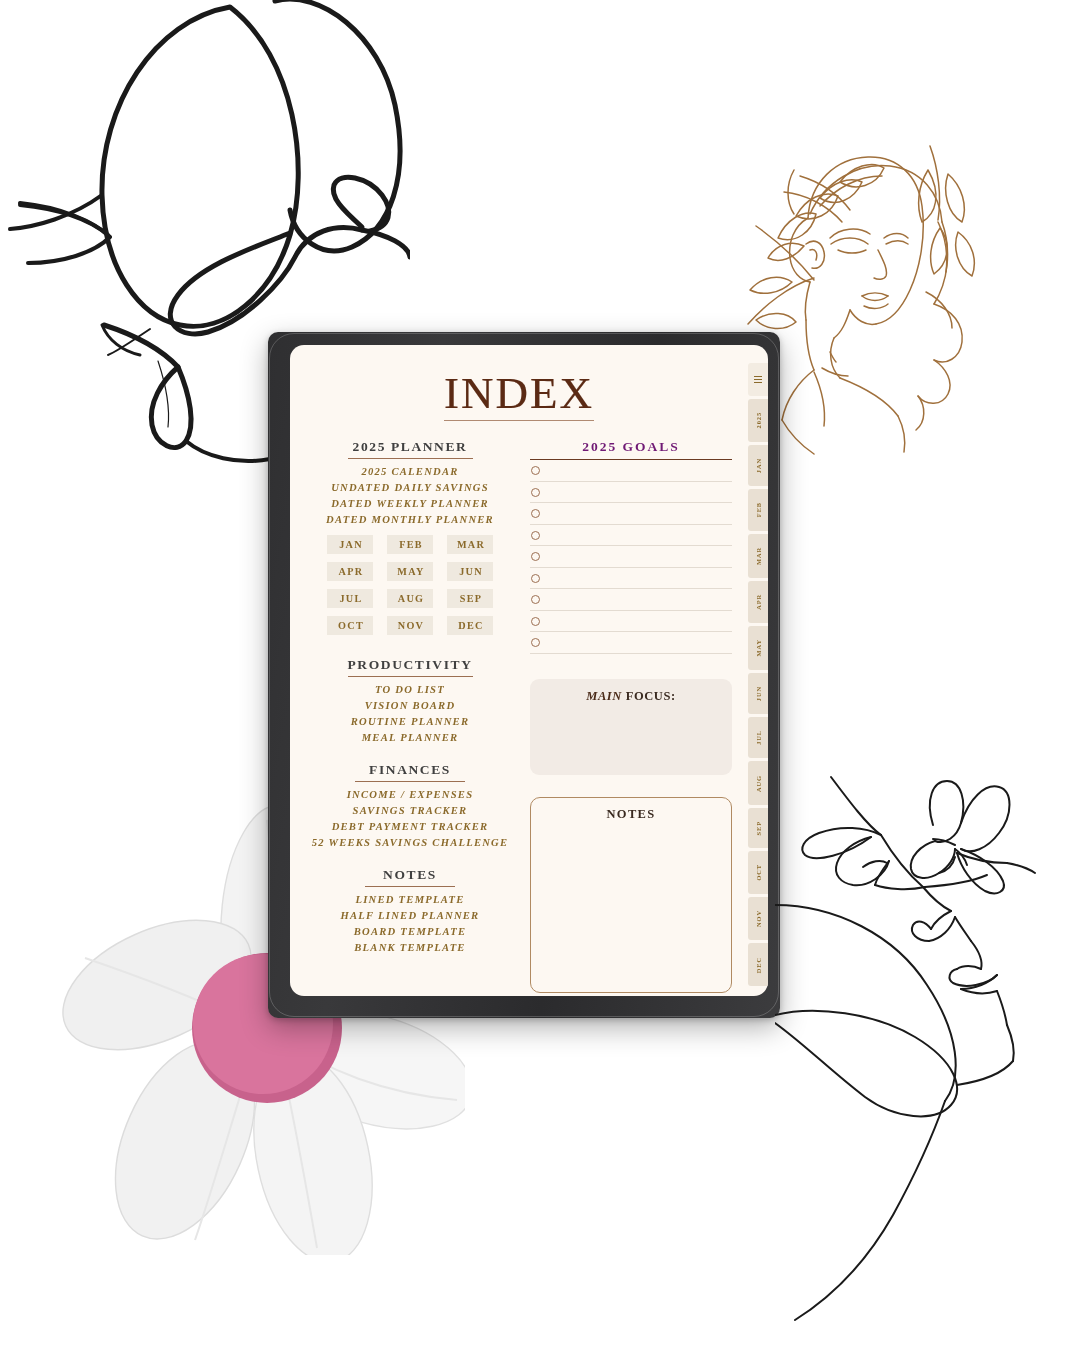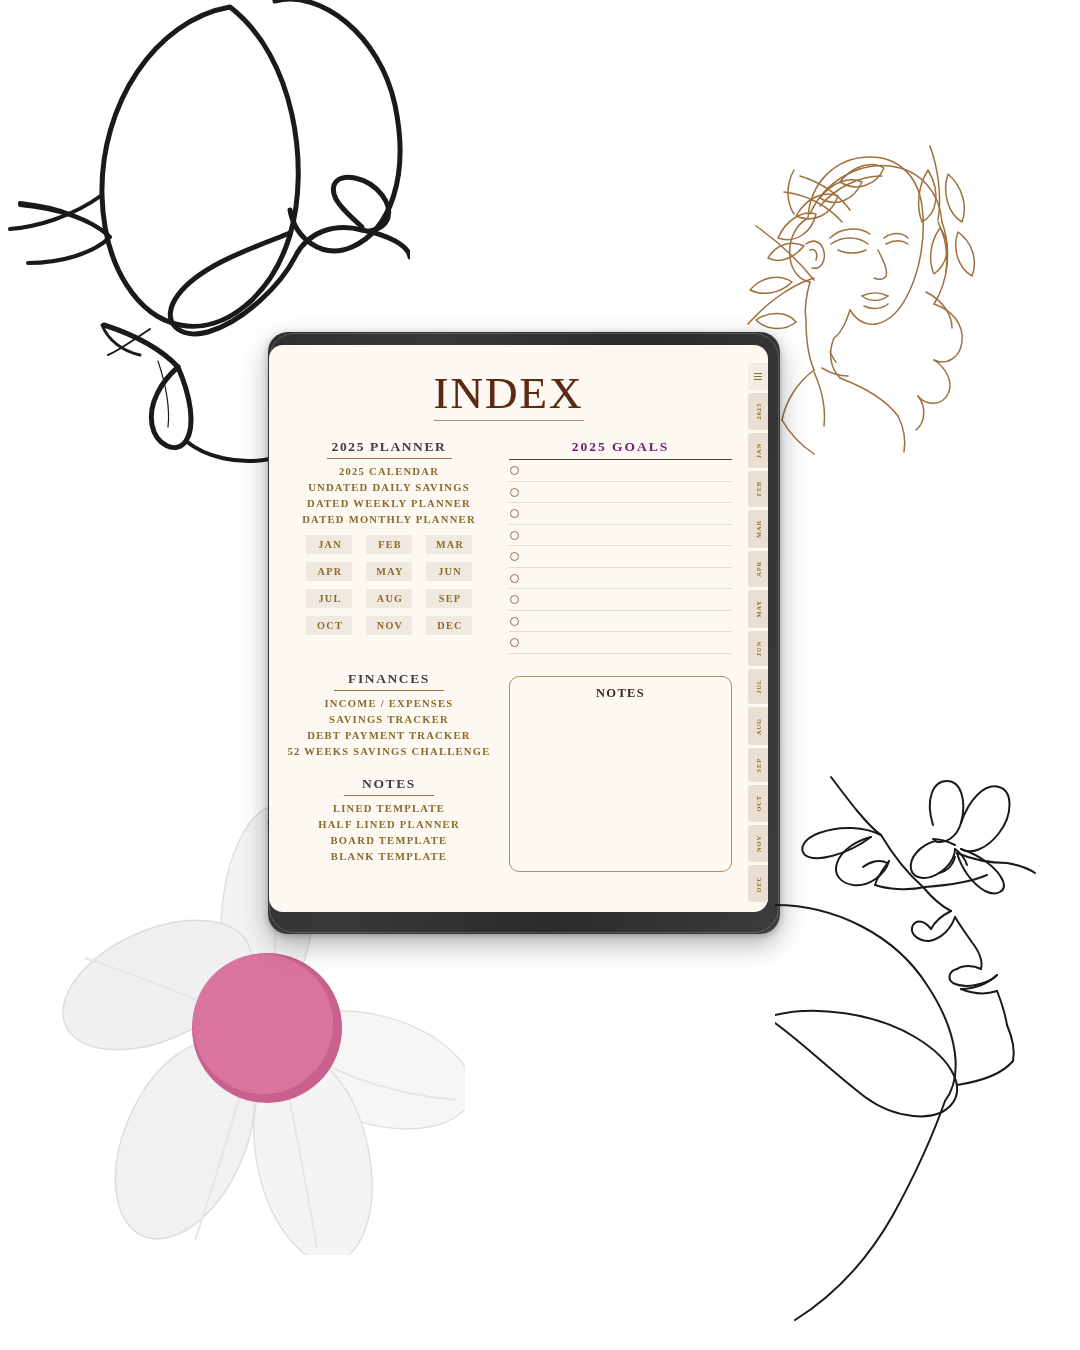--- a/index.html
+++ b/index.html
@@ -14,25 +14,25 @@
 
   
   .art{position:absolute;pointer-events:none;}
   #butterfly-art{left:-10px;top:-5px;width:420px;height:470px;}
   #goddess-art{left:690px;top:110px;width:310px;height:345px;}
   #face-art{left:775px;top:775px;width:305px;height:575px;}
   #flower-art{left:45px;top:770px;width:420px;height:485px;}
 
   
   #tablet-device{
-    position:absolute;left:268px;top:332px;width:512px;height:602px;
+    position:absolute;left:268px;top:332px;width:512px;height:686px;
     background:linear-gradient(100deg,#2f2f31 0%,#39393b 28%,#2b2b2d 62%,#3c3c3e 100%);
-    border-radius:20px;
+    border-radius:10px;
     box-shadow:0 10px 28px rgba(0,0,0,.30), 0 2px 6px rgba(0,0,0,.22);
-    padding:13px 12px 22px 1px;
+    padding:13px 12px 22px 22px;
     box-sizing:border-box;
   }
   #tablet-device:before{
     content:"";position:absolute;inset:1px;border-radius:25px;
     border:1px solid rgba(255,255,255,.20);pointer-events:none;
   }
   #tablet-screen{
     position:relative;width:100%;height:100%;
     background:#fdf8f2;border-radius:14px;overflow:hidden;
     display:flex;
@@ -77,20 +77,21 @@
 
   .link-item{
     text-align:center;
     font-size:10.6px;
     font-weight:bold;
     letter-spacing:1.25px;
     color:#8b6a2b;
     margin:0 0 5px 0;
     cursor:pointer;
     font-family:"Liberation Serif", serif;
+    font-style:italic;
   }
 
   #month-grid{
     display:grid;grid-template-columns:repeat(3,46px);
     justify-content:center;
     gap:8px 14px;margin:10px 0 0 0;
   }
   .month-chip{
     background:#efe9df;
     color:#8b6a2b;
@@ -308,20 +309,28 @@
                 <div class="month-chip">AUG</div>
                 <div class="month-chip">SEP</div>
                 <div class="month-chip">OCT</div>
                 <div class="month-chip">NOV</div>
                 <div class="month-chip">DEC</div>
               </div>
             </div>
 
             <div class="block-gap"></div>
 
+            <div>
+              <div class="section-header">PRODUCTIVITY</div>
+              <div class="section-rule" id="productivity-rule"></div>
+              <div class="link-item">TO DO LIST</div>
+              <div class="link-item">VISION BOARD</div>
+              <div class="link-item">ROUTINE PLANNER</div>
+              <div class="link-item">MEAL PLANNER</div>
+            </div>
 
             <div class="block-gap-sm"></div>
 
             <div>
               <div class="section-header">FINANCES</div>
               <div class="section-rule" id="finances-rule"></div>
               <div class="link-item">INCOME / EXPENSES</div>
               <div class="link-item">SAVINGS TRACKER</div>
               <div class="link-item">DEBT PAYMENT TRACKER</div>
               <div class="link-item">52 WEEKS SAVINGS CHALLENGE</div>
@@ -376,20 +385,23 @@
               <div class="goal-row">
                 <span class="goal-circle"></span>
                 <span class="goal-line"></span>
               </div>
               <div class="goal-row">
                 <span class="goal-circle"></span>
                 <span class="goal-line"></span>
               </div>
             </div>
 
+            <div id="main-focus-box">
+              <div id="main-focus-title"><span class="em">MAIN</span><span class="rest"> FOCUS:</span></div>
+            </div>
 
             <div id="notes-box">
               <div id="notes-box-title">NOTES</div>
             </div>
 
           </div>
         </div>
       </div>
 
       <div id="tab-rail">

